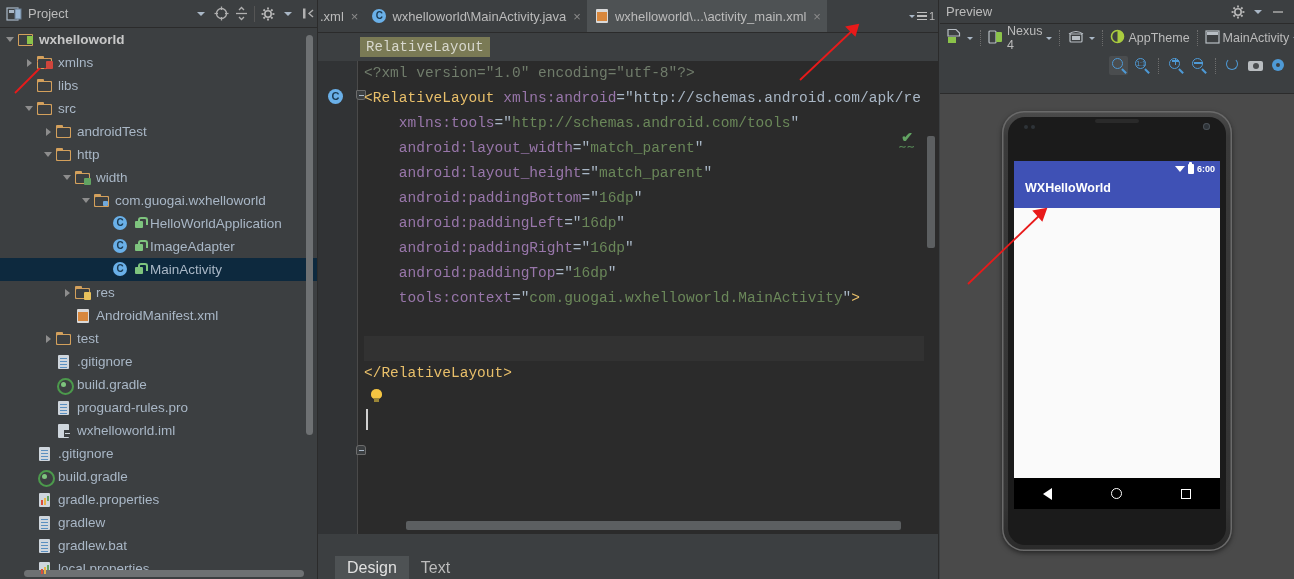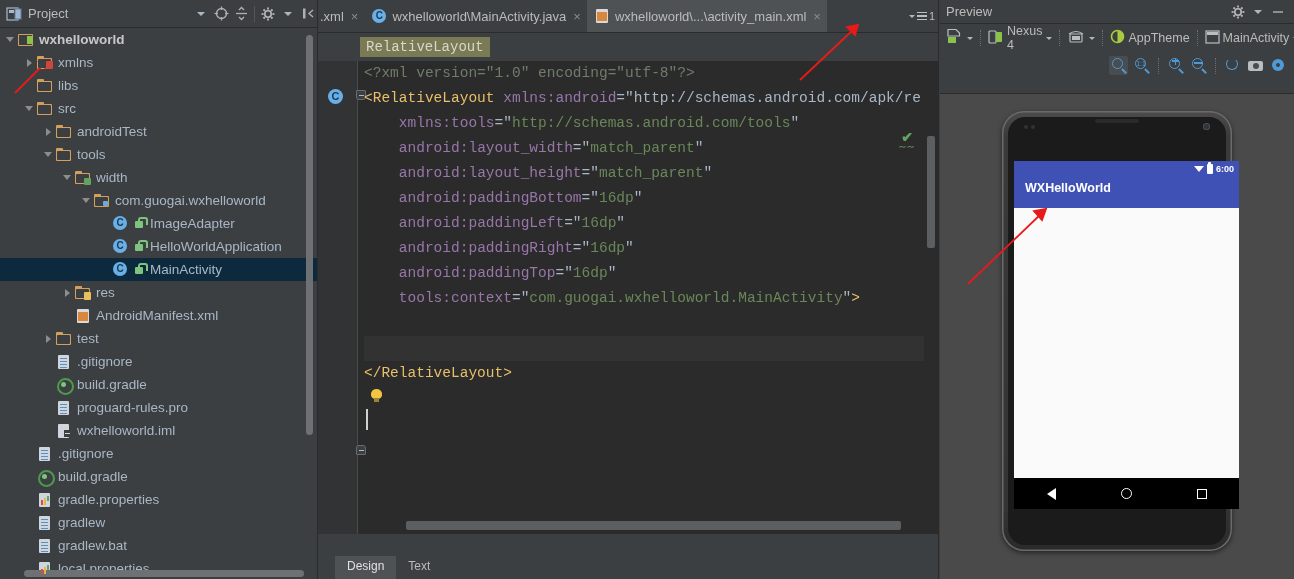--- a/index.html
+++ b/index.html
@@ -265,21 +265,21 @@
   }
   #h-scroll-thumb{
     position:absolute; left:48px; bottom:4px; width:495px; height:9px; background:#5c5f61; border-radius:2px;
   }
 
   #bottom-tabs {
     position:absolute; left:0; bottom:0; width:621px; height:25px; background:#3c3f41;
     display:flex; align-items:flex-end; padding-left:17px;
   }
   .btab {
-    font-size:12px; color:#bbbbbb; padding:3px 12px 4px 12px; height:23px;
+    font-size:16px; color:#bbbbbb; padding:3px 12px 4px 12px; height:23px;
   }
   .btab.active { background:#4e5254; color:#e0e0e0; }
   #editor-right-border{
     position:absolute; right:0; top:0; width:1px; height:579px; background:#2b2b2b;
   }
 
   
   #preview-panel {
     position:absolute; left:940px; top:0; width:354px; height:579px; background:#3c3f41;
   }
@@ -329,21 +329,21 @@
     background:#1b1b1b;
   }
   #phone-speaker{
     position:absolute; left:50%; margin-left:-22px; top:8px; width:44px;height:4px;
     background:#2a2a2a; border-radius:2px;
   }
   #phone-cam{ position:absolute; right:22px; top:12px; width:7px;height:7px; background:#2e3338; border-radius:50%; box-shadow: inset 0 0 0 1px #4a5056;}
   #phone-sensor{ position:absolute; left:22px; top:14px; width:4px;height:4px; background:#2e3338; border-radius:50%;
     box-shadow: 7px 0 0 0 #2e3338;}
   #phone-screen {
-    position:absolute; left:12px; top:50px; width:225px; height:348px; background:#fafafa;
+    position:absolute; left:12px; top:50px; width:206px; height:348px; background:#fafafa;
     overflow:hidden;
   }
   #app-bar {
     height:47px; background:#3f51b5; position:relative;
   }
   #status-strip {
     height:16px; display:flex; align-items:center; justify-content:flex-end; gap:3px;
     padding-right:5px; color:#ffffff; font-size:9px; font-weight:bold;
   }
   .wifi-ic{ width:10px;height:8px; position:relative; }
@@ -459,21 +459,21 @@
           <span class="lbl">src</span>
         </div>
         <div class="row" style="padding-left: 42px;">
           <span class="arrow closed"></span>
           <span class="ico folder"><i></i><u></u></span>
           <span class="lbl">androidTest</span>
         </div>
         <div class="row" style="padding-left: 42px;">
           <span class="arrow open"></span>
           <span class="ico folder"><i></i><u></u></span>
-          <span class="lbl">tools</span>
+          <span class="lbl">http</span>
         </div>
         <div class="row" style="padding-left: 61px;">
           <span class="arrow open"></span>
           <span class="ico folder badge">
             <i></i>
             <u></u>
           </span>
           <span class="lbl">width</span>
         </div>
         <div class="row" style="padding-left: 80px;">
@@ -481,27 +481,27 @@
           <span class="ico folder pkg">
             <i></i>
             <u></u>
           </span>
           <span class="lbl">com.guogai.wxhelloworld</span>
         </div>
         <div class="row" style="padding-left: 99px;">
           <span class="arrow"></span>
           <span class="ico cls"><i></i><u></u></span>
           <span class="lockico"></span>
-          <span class="lbl">ImageAdapter</span>
+          <span class="lbl">HelloWorldApplication</span>
         </div>
         <div class="row" style="padding-left: 99px;">
           <span class="arrow"></span>
           <span class="ico cls"><i></i><u></u></span>
           <span class="lockico"></span>
-          <span class="lbl">HelloWorldApplication</span>
+          <span class="lbl">ImageAdapter</span>
         </div>
         <div class="row sel" style="padding-left: 99px;">
           <span class="arrow"></span>
           <span class="ico cls"><i></i><u></u></span>
           <span class="lockico"></span>
           <span class="lbl">MainActivity</span>
         </div>
         <div class="row" style="padding-left: 61px;">
           <span class="arrow closed"></span>
           <span class="ico folder res">

